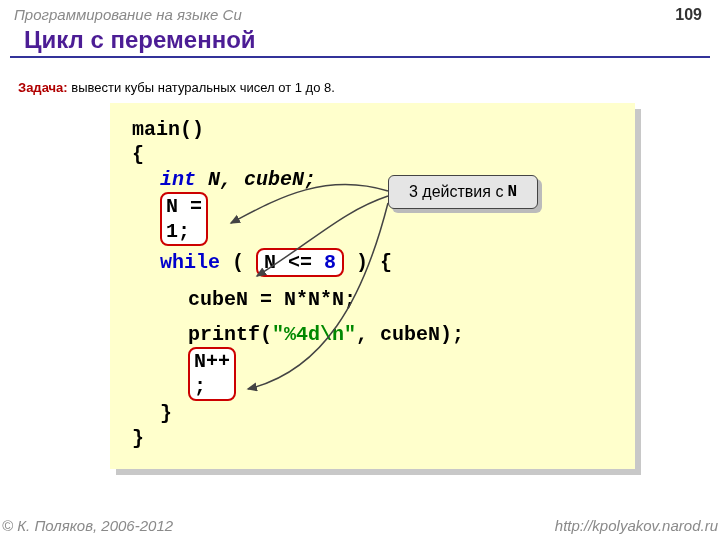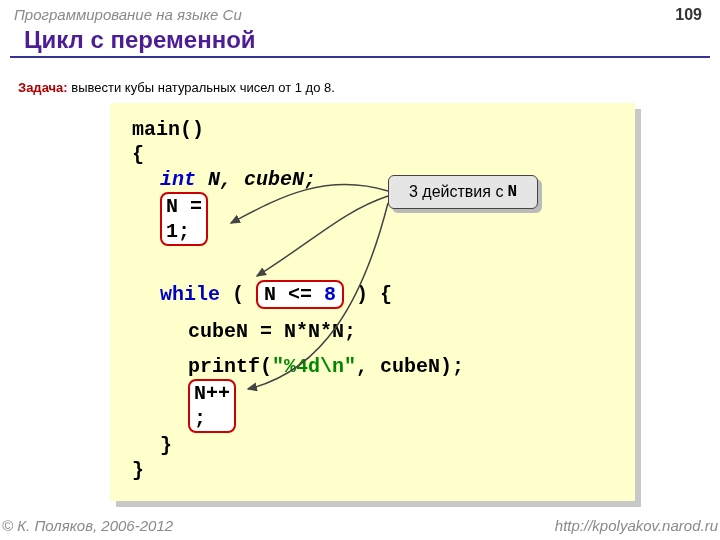--- a/index.html
+++ b/index.html
@@ -49,21 +49,21 @@
     display: inline-block;
     border: 2px solid #cc0000;
     border-radius: 8px;
     background: #fff;
     padding: 0 4px;
   }
   .while-cond {
     display:inline-block;
     border: 2px solid #cc0000;
     border-radius: 8px; background:#fff;
-    padding: 0 6px; font-weight:bold;margin-top:32px;
+    padding: 0 6px; font-weight:bold;
   }
 
   .callout {
     position: absolute;
     left: 388px; top: 175px;
     z-index: 10;
   }
   .callout .shadow {
     position:absolute; left:4px; top:4px; width:150px; height:34px;
     background:#bbb; border-radius:6px;

